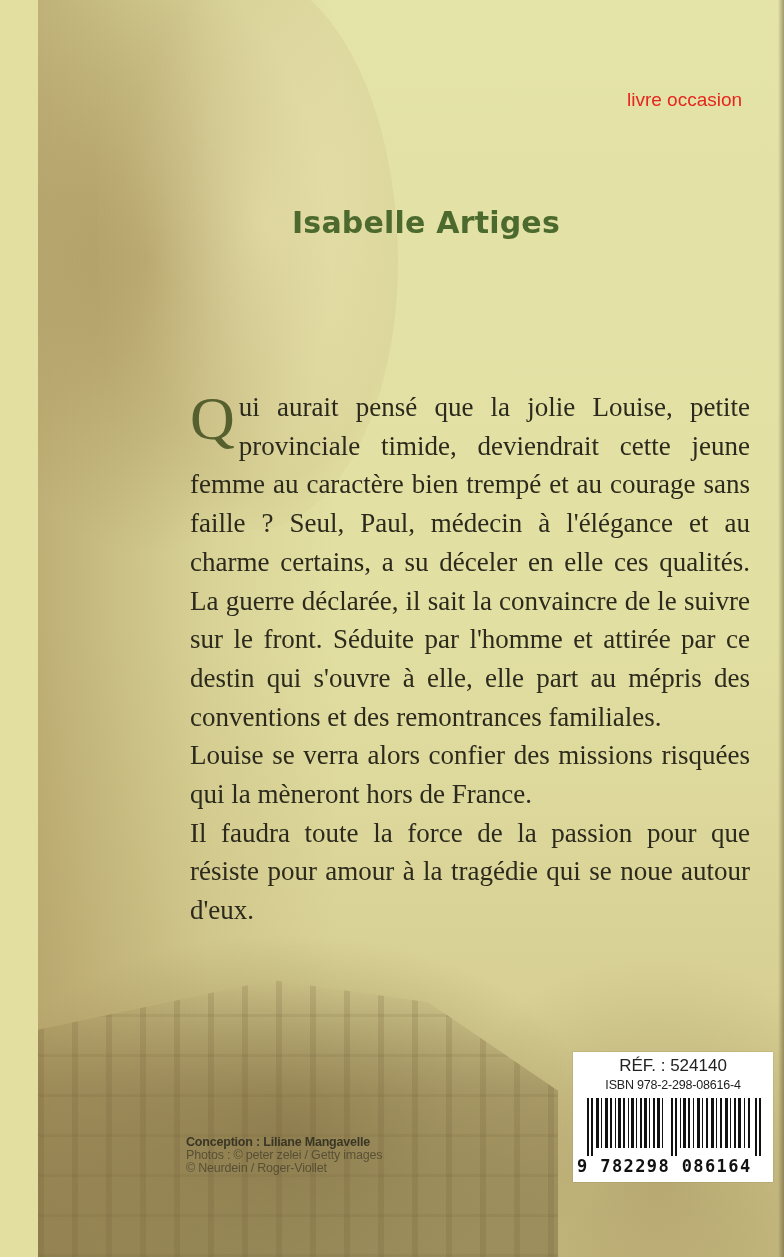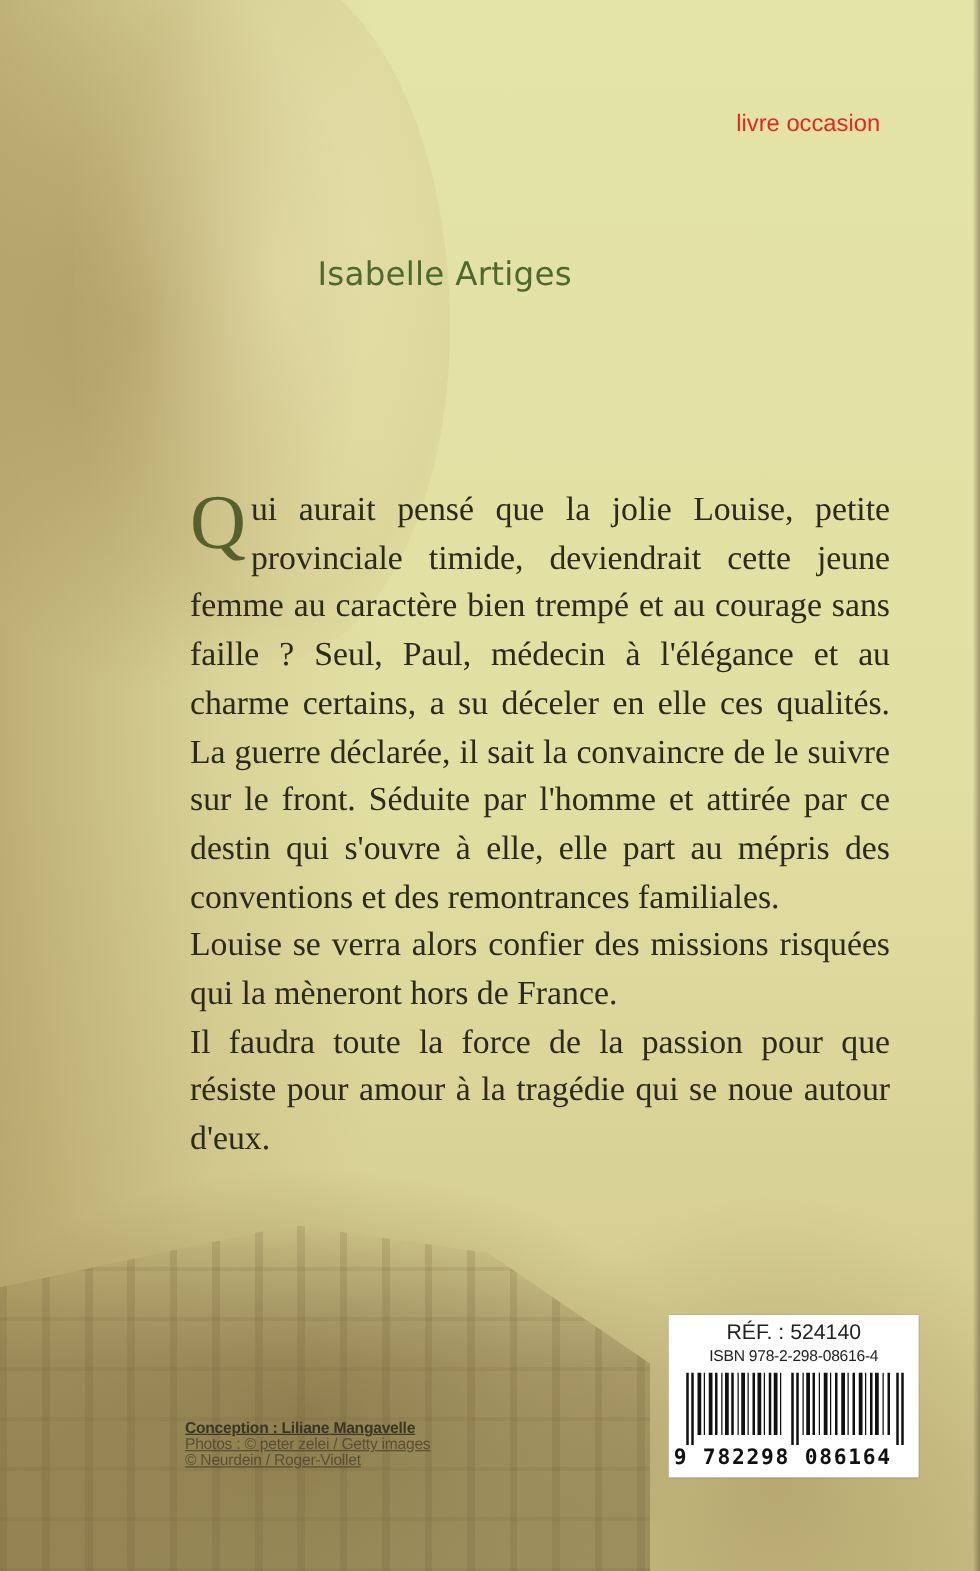--- a/index.html
+++ b/index.html
@@ -9,20 +9,21 @@
     font-family:"Liberation Serif", serif;
   }
   .cover {
     position:absolute; inset:0;
     background:
       radial-gradient(ellipse 260px 420px at 110px 260px, rgba(150,125,70,0.55), rgba(150,125,70,0) 70%),
       radial-gradient(ellipse 420px 260px at 250px 1130px, rgba(120,100,55,0.55), rgba(120,100,55,0) 75%),
       radial-gradient(ellipse 300px 300px at 620px 1180px, rgba(140,120,70,0.35), rgba(140,120,70,0) 75%),
       linear-gradient(90deg, rgba(160,135,80,0.55) 0px, rgba(160,135,80,0.15) 170px, rgba(160,135,80,0) 300px),
       linear-gradient(180deg, #e4e3a8 0%, #e2dfa2 50%, #d7cf93 80%, #c9bd83 100%);
+    margin-left: 38px;
   }
   .face {
     position:absolute; left:60px; top:-30px; width:300px; height:560px;
     border-radius:40% 60% 55% 45%;
     background:radial-gradient(ellipse at 55% 45%, rgba(235,225,175,0.55), rgba(200,185,130,0.25) 60%, rgba(200,185,130,0) 75%);
   }
   .building {
     position:absolute; left:0; top:980px; width:520px; height:277px;
     background:
       repeating-linear-gradient(90deg, rgba(110,90,50,0.18) 0 6px, rgba(0,0,0,0) 6px 34px),
@@ -33,42 +34,42 @@
   .edge-right {
     position:absolute; right:0; top:0; width:6px; height:1257px;
     background:linear-gradient(90deg, rgba(90,80,50,0) 0%, rgba(90,80,50,0.5) 100%);
   }
   .tag {
     position:absolute; left:589px; top:89px;
     font-family:"Liberation Sans", sans-serif; font-size:19px; color:#e5261f;
   }
   .author {
     position:absolute; left:254px; top:205px;
-    font-family:"DejaVu Sans", sans-serif; font-weight:normal; font-size:26px;
+    font-family:"DejaVu Sans", sans-serif; font-weight:bold; font-size:30px;
     color:#4d6a2e; letter-spacing:0.2px;
   }
   .title {
     position:absolute; left:256px; top:240px; width:460px;
     font-family:"Liberation Serif", serif; font-size:50px; line-height:56px;
     color:#b8302c; letter-spacing:-0.8px;
   }
   .blurb {
     position:absolute; left:152px; top:388px; width:560px;
     font-family:"Liberation Serif", serif; font-size:27px; line-height:38.7px;
     color:#2c2a1c; text-align:justify;
   }
   .blurb p { margin:0; }
   .dropcap {
     float:left; font-size:62px; line-height:48px; color:#56602e;
     margin:2px 4px 0 0; padding-top:4px;
   }
   .credits {
     position:absolute; left:148px; top:1136px;
     font-family:"Liberation Sans", sans-serif; font-size:12.5px; line-height:13px;
-    color:#3f3a28; letter-spacing:-0.2px;text-decoration:underline;
+    color:#3f3a28; letter-spacing:-0.2px;
   }
   .credits div:nth-child(1){ font-weight:bold; color:#3a3626; }
   .credits div:nth-child(2), .credits div:nth-child(3){ opacity:0.7; }
   .sticker {
     position:absolute; left:535px; top:1052px; width:200px; height:130px;
     background:#ffffff; box-shadow:0 0 1px rgba(0,0,0,0.3);
     font-family:"Liberation Sans", sans-serif; color:#222;
   }
   .ref { position:absolute; left:0; right:0; top:4px; text-align:center; font-size:17px; }
   .isbn { position:absolute; left:0; right:0; top:26px; text-align:center; font-size:12.5px; letter-spacing:-0.2px; }

